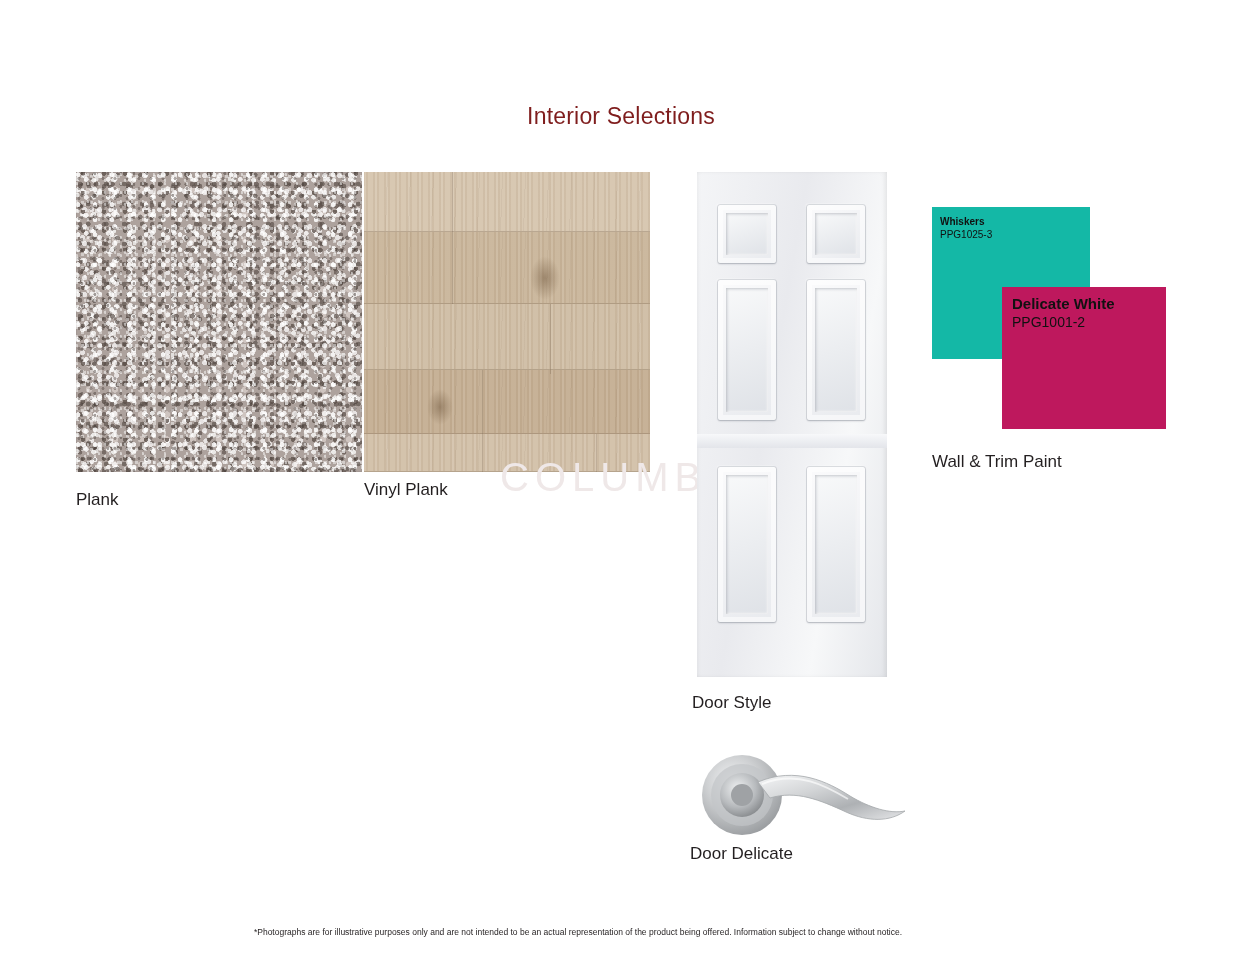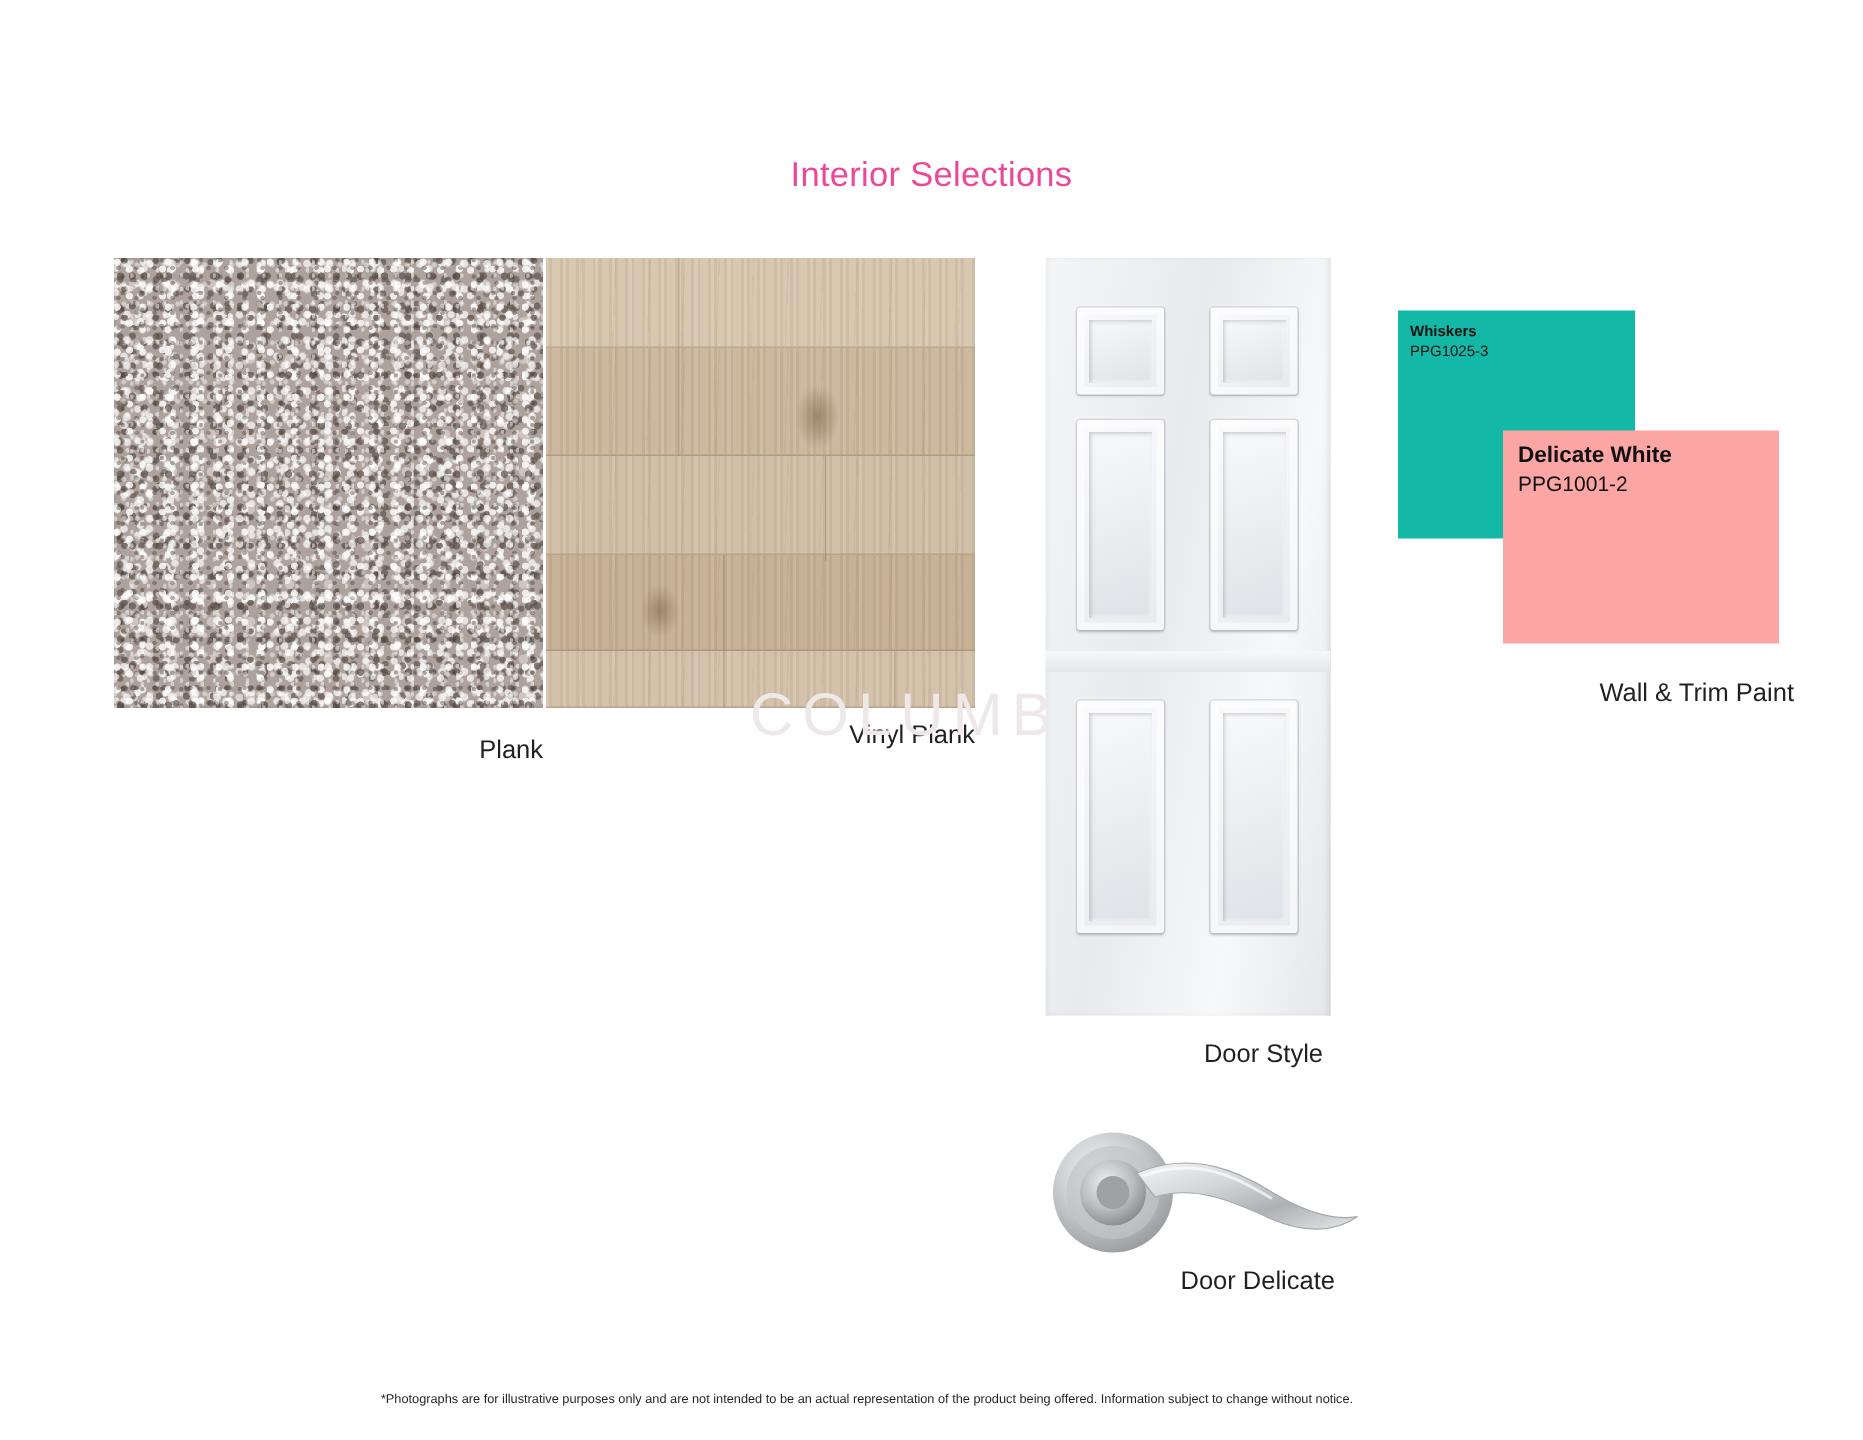--- a/index.html
+++ b/index.html
@@ -18,41 +18,41 @@
 
   
   .page-title {
     position: absolute;
     top: 103px;
     left: 0;
     width: 1242px;
     text-align: center;
     font-size: 23px;
     font-weight: 400;
-    color: #ec4899;
+    color: #7f1d1d;
     letter-spacing: .2px;
   }
 
   
   .watermark {
     position: absolute;
     top: 455px;
     left: 500px;
     font-size: 40px;
     letter-spacing: 6px;
     color: #efe8e8;
     font-weight: 400;
     user-select: none;
     pointer-events: none;
   }
 
   
   .caption {
     position: absolute;
-    text-align: right;
+    text-align: left;
     font-size: 17px;
     color: #231f20;
   }
 
   
   .carpet {
     position: absolute;
     left: 76px;
     top: 172px;
     width: 286px;
@@ -237,21 +237,21 @@
   <div class="panel" style="left:21px;  top:295px; width:58px;  height:155px;"></div>
   <div class="panel" style="left:110px; top:295px; width:58px;  height:155px;"></div>
   <div style="position:absolute; left:0; top:262px; width:100%; height:14px; background:linear-gradient(180deg,#f7f8fa,#e3e5ea);"></div>
 </div>
 <div class="caption" style="left:692px; top:693px; width:190px;">Door Style</div>
 
 <div class="chip" style="left:932px; top:207px; width:158px; height:152px; background:#14b8a6;">
   <div class="chip-name" style="left:8px; top:9px; font-size:10px;">Whiskers</div>
   <div class="chip-code" style="left:8px; top:22px; font-size:10px;">PPG1025-3</div>
 </div>
-<div class="chip" style="left:1002px; top:287px; width:184px; height:142px; background:#fca5a5;">
+<div class="chip" style="left:1002px; top:287px; width:164px; height:142px; background:#be185d;">
   <div class="chip-name" style="left:10px; top:8px; font-size:15px;">Delicate White</div>
   <div class="chip-code" style="left:10px; top:27px; font-size:14px;">PPG1001-2</div>
 </div>
 <div class="caption" style="left:932px; top:452px; width:264px;">Wall &amp; Trim Paint</div>
 
 <div class="hardware">
   <svg width="215" height="85" viewBox="0 0 215 85" xmlns="http://www.w3.org/2000/svg">
     <defs>
       <radialGradient id="rose" cx="38%" cy="33%" r="70%">
         <stop offset="0%" stop-color="#f2f3f4"></stop>

